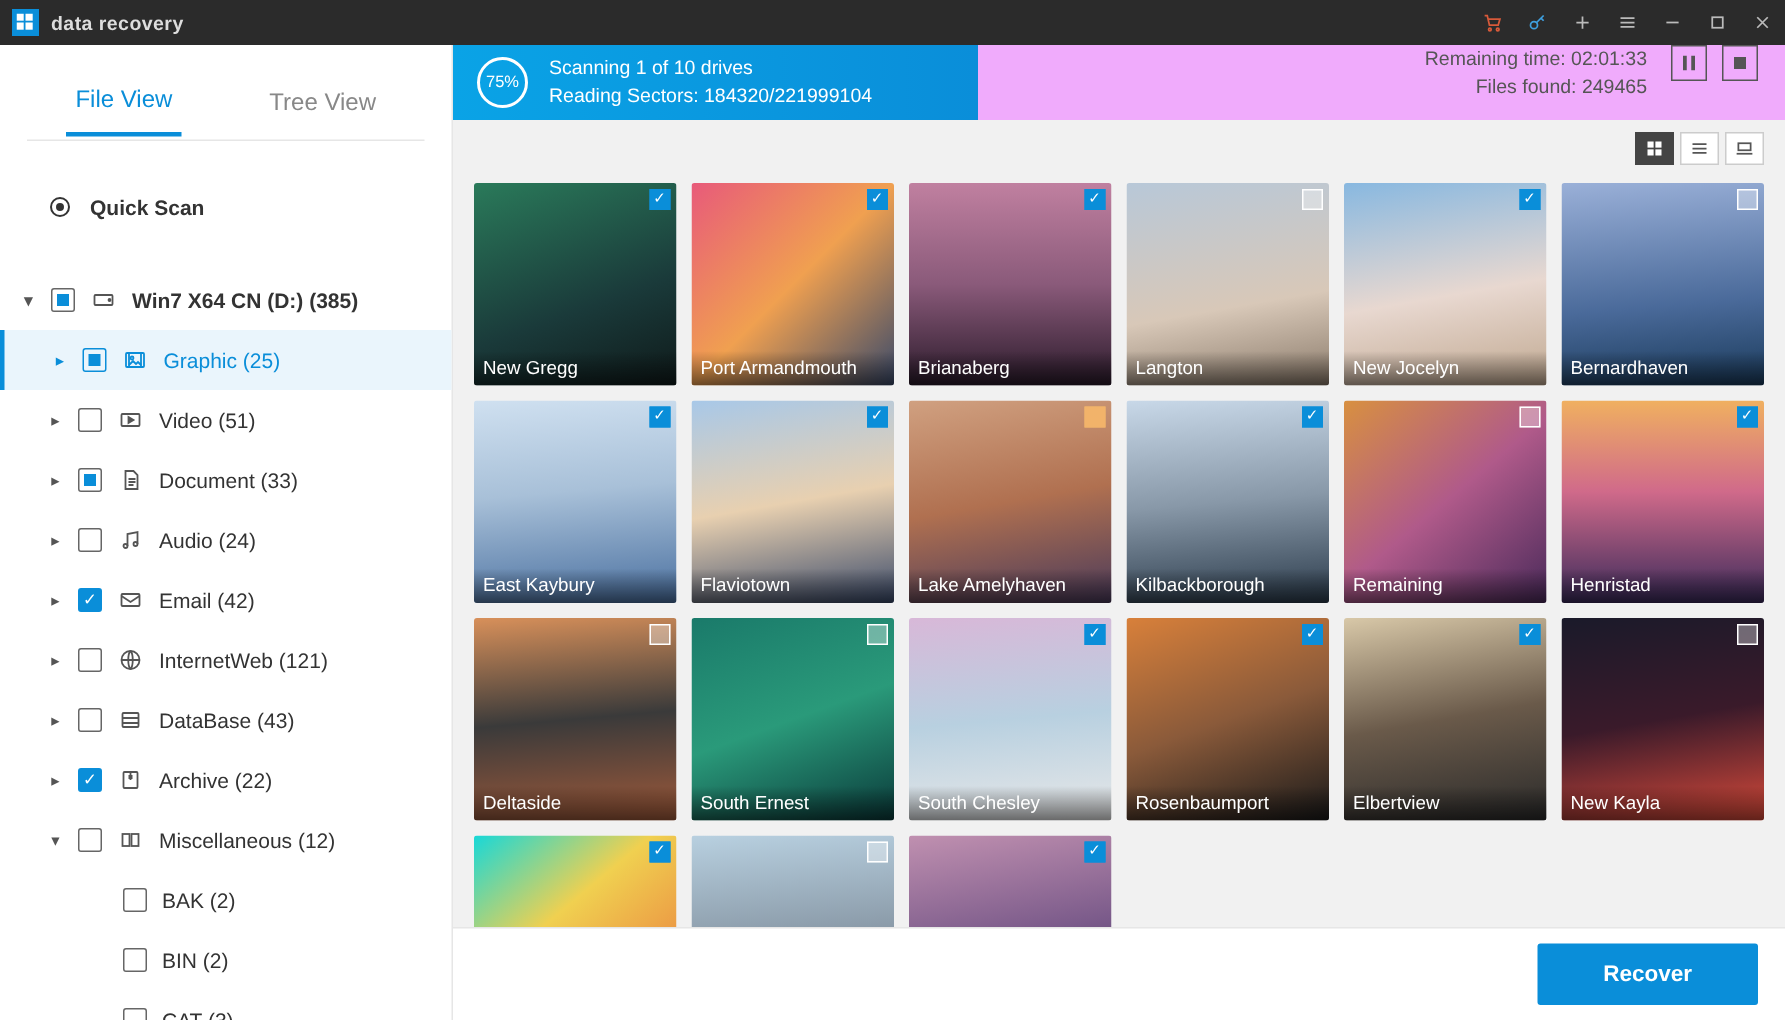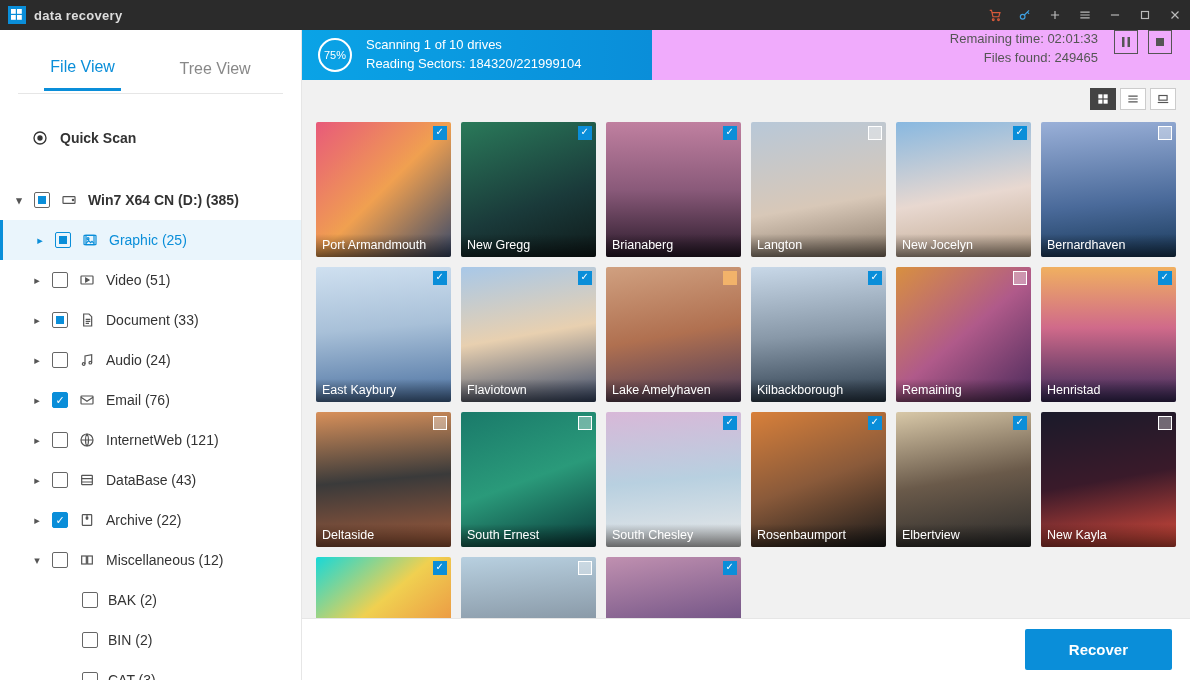--- a/index.html
+++ b/index.html
@@ -234,21 +234,21 @@
         </div>
         <div class="row lvl1">
           <span class="chevron">▸</span>
           <span class="checkbox checked"></span>
           <span class="ticon">
             <svg viewBox="0 0 24 24" fill="none" stroke="currentColor" stroke-width="1.8">
               <rect x="3" y="6" width="18" height="12" rx="1"></rect>
               <path d="M3 8l9 6 9-6"></path>
             </svg>
           </span>
-          <span>Email (76)</span>
+          <span>Email (42)</span>
         </div>
         <div class="row lvl1">
           <span class="chevron">▸</span>
           <span class="checkbox"></span>
           <span class="ticon">
             <svg viewBox="0 0 24 24" fill="none" stroke="currentColor" stroke-width="1.8">
               <circle cx="12" cy="12" r="9"></circle>
               <path d="M3 12h18M12 3c3 3 3 15 0 18M12 3c-3 3-3 15 0 18"></path>
             </svg>
           </span>
@@ -350,27 +350,27 @@
           <svg viewBox="0 0 24 24" stroke="#555" stroke-width="2" fill="none">
             <rect x="5" y="6" width="14" height="8"></rect>
             <path d="M3 18h18"></path>
           </svg>
         </div>
     </div>
 
     <div class="gridwrap">
       <div class="grid" id="grid">
           <div class="thumb">
+            <div class="img g1"></div>
+            <div class="cap">New Gregg</div>
+            <div class="cb on"></div>
+          </div>
+          <div class="thumb">
             <div class="img g0"></div>
             <div class="cap">Port Armandmouth</div>
-            <div class="cb on"></div>
-          </div>
-          <div class="thumb">
-            <div class="img g1"></div>
-            <div class="cap">New Gregg</div>
             <div class="cb on"></div>
           </div>
           <div class="thumb">
             <div class="img g2"></div>
             <div class="cap">Brianaberg</div>
             <div class="cb on"></div>
           </div>
           <div class="thumb">
             <div class="img g3"></div>
             <div class="cap">Langton</div>

